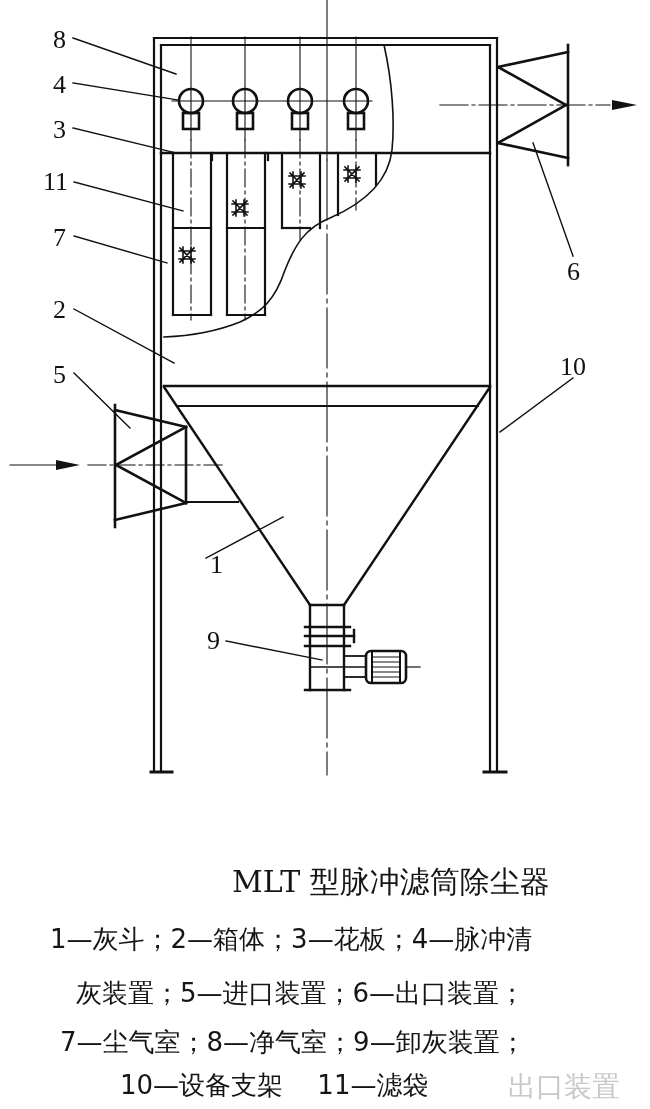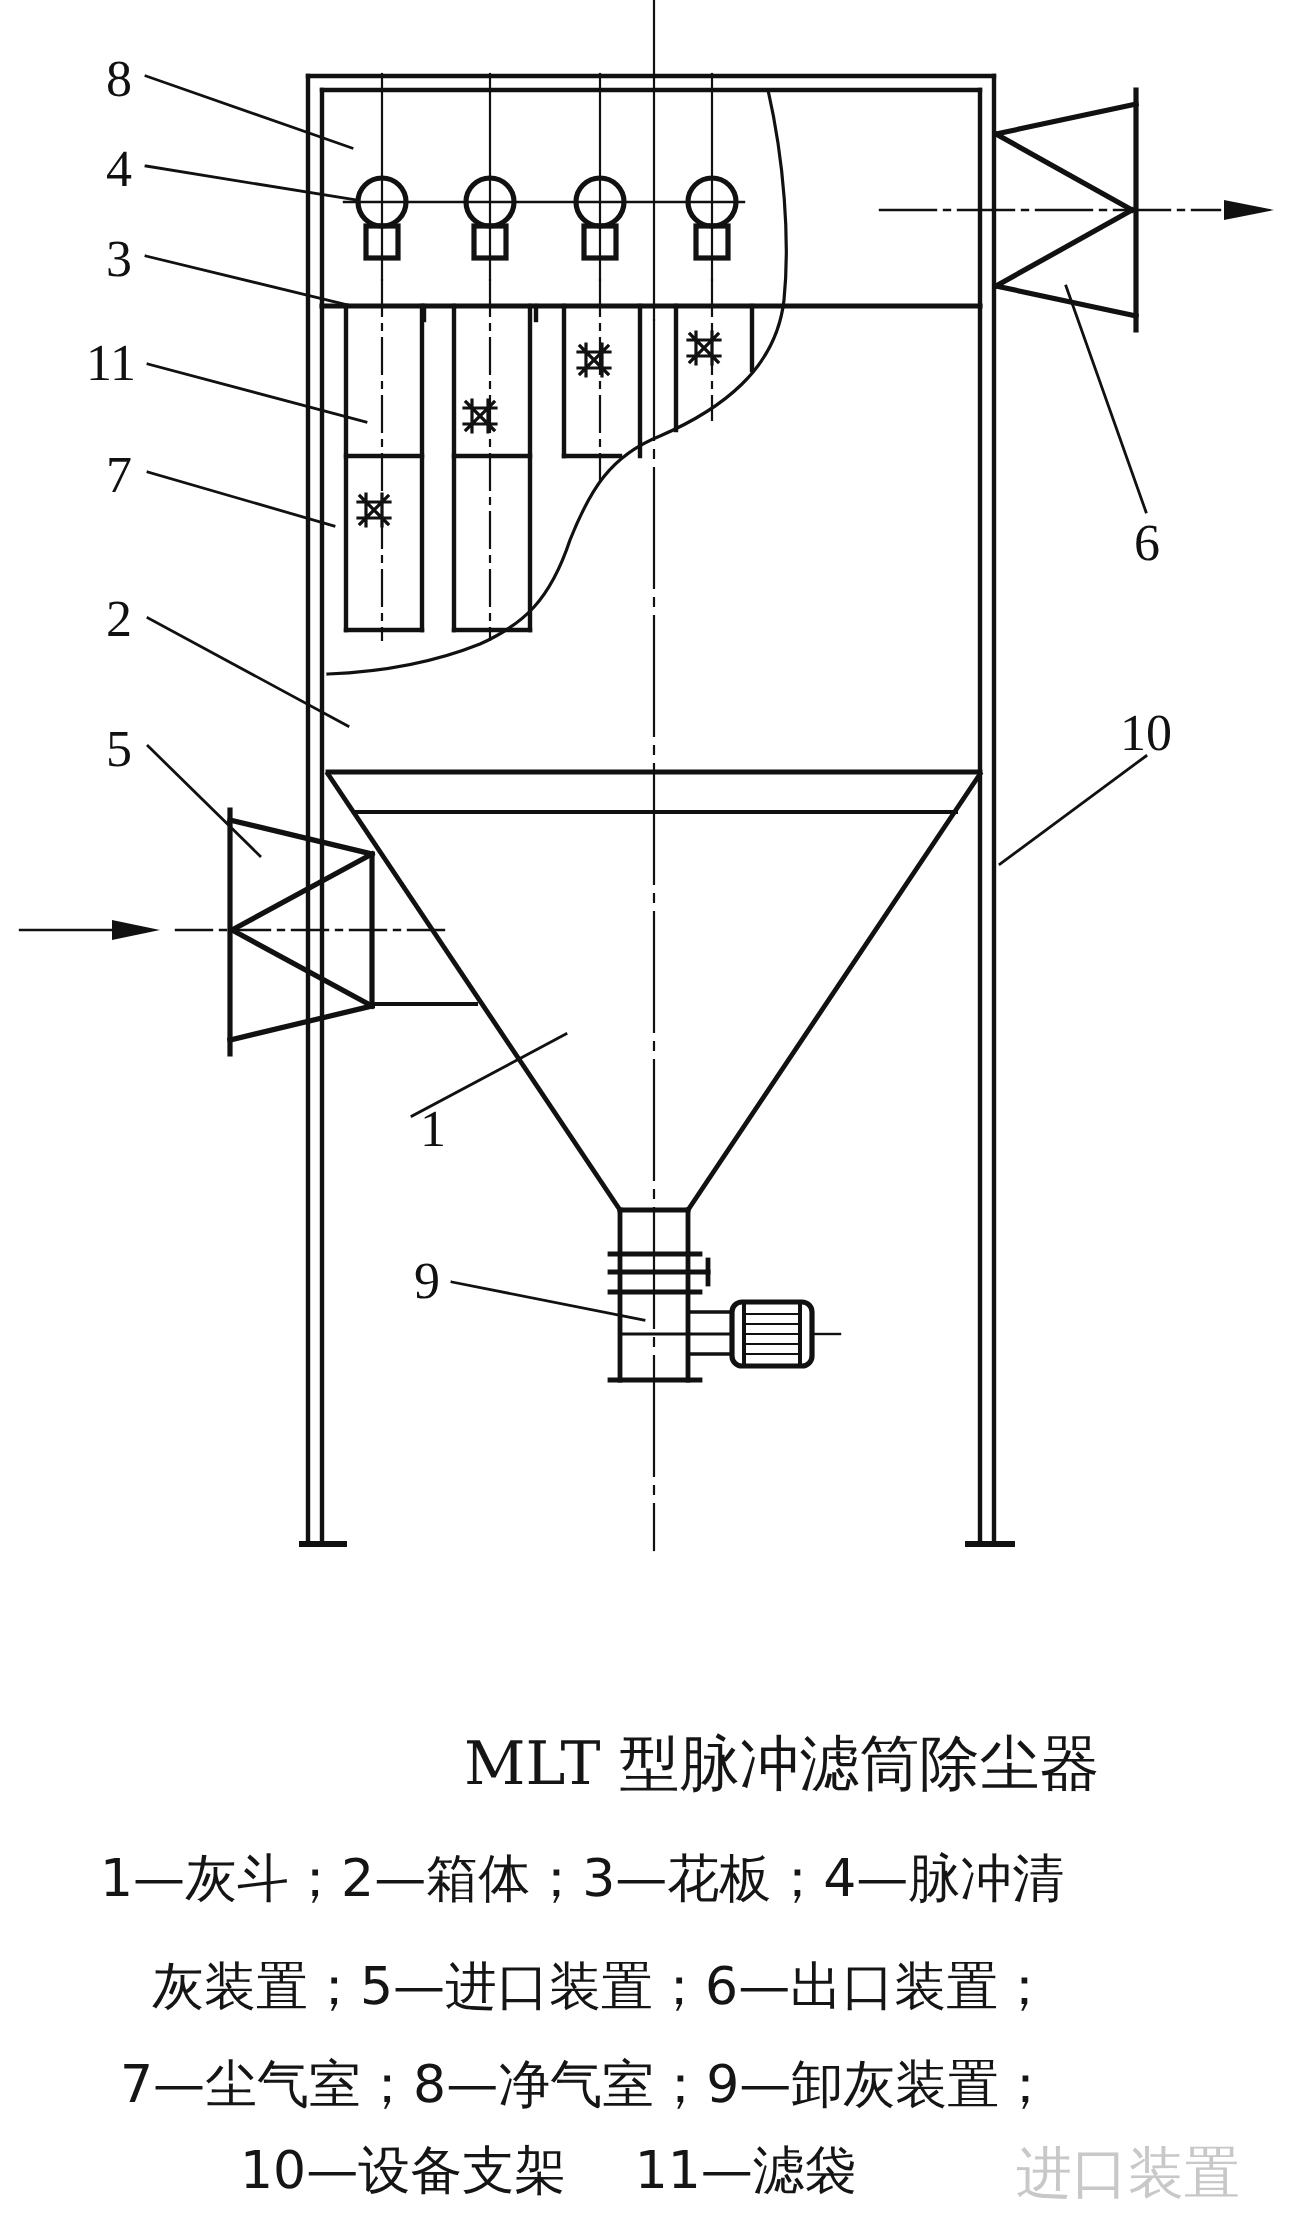--- a/index.html
+++ b/index.html
@@ -182,13 +182,13 @@
     <text class="num" x="210" y="573">1</text>
     <text class="num" x="207" y="649">9</text>
   </g>
 </svg>
 
 <div class="caption title">MLT 型脉冲滤筒除尘器</div>
 <div class="caption legend-line l1">1—灰斗；2—箱体；3—花板；4—脉冲清</div>
 <div class="caption legend-line l2">灰装置；5—进口装置；6—出口装置；</div>
 <div class="caption legend-line l3">7—尘气室；8—净气室；9—卸灰装置；</div>
 <div class="caption legend-line l4">10—设备支架　 11—滤袋</div>
-<div class="watermark">进口装置</div>
+<div class="watermark">出口装置</div>
 
 </body></html>

